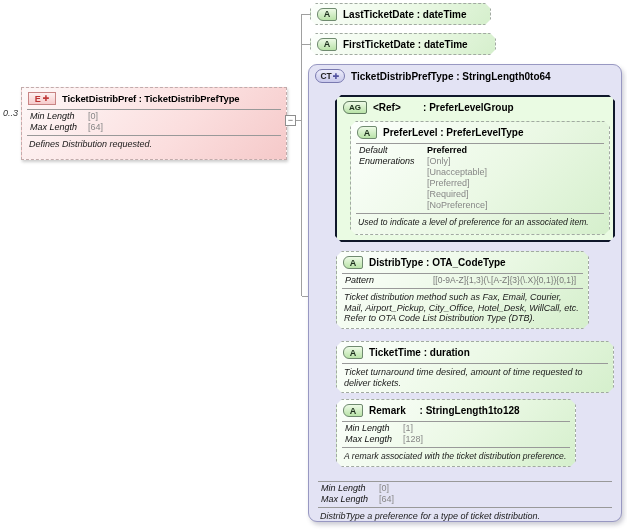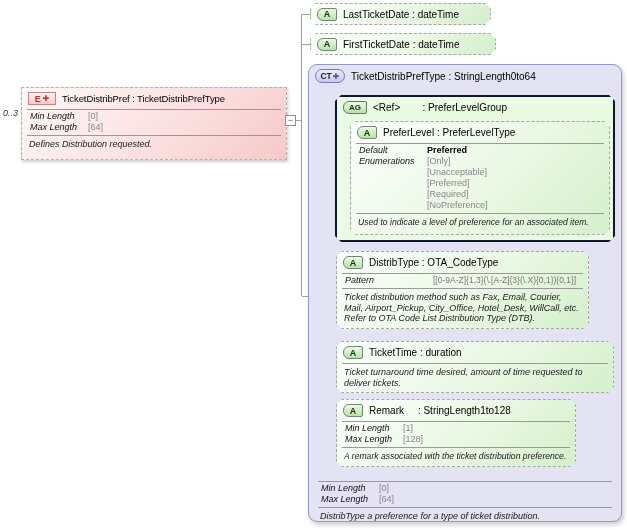--- a/index.html
+++ b/index.html
@@ -27,21 +27,21 @@
   
   .box{position:absolute;box-sizing:border-box;}
   .oct{clip-path:polygon(6px 0,calc(100% - 6px) 0,100% 6px,100% calc(100% - 6px),
        calc(100% - 6px) 100%,6px 100%,0 calc(100% - 6px),0 6px);}
   .shadow{filter:drop-shadow(1.5px 2px 1.5px rgba(110,110,110,0.35));}
   .green{background:linear-gradient(135deg,#fcfffc 0%,#eaf8e4 55%,#d5efcc 100%);
          border:1px dashed #a2aaa2;}
   .pink{background:linear-gradient(135deg,#fef8f8 0%,#fbdede 60%,#f5c9c9 100%);
         border:1px dashed #c2abab;}
   .trow{display:flex;align-items:center;gap:6px;padding:4px 6px 2px;}
-  .btitle{font-size:10px;font-weight:normal;color:#000;white-space:pre;}
+  .btitle{font-size:10px;font-weight:bold;color:#000;white-space:pre;}
   .btitle.small{font-size:9.5px;letter-spacing:-0.1px;}
   .sep{height:1px;background:#999;margin:2px 5px 1px;}
   .kv{display:flex;font-size:9px;line-height:11px;padding-left:8px;}
   .kv .k{width:58px;flex:none;font-style:italic;color:#111;}
   .kv .k.wide{width:68px;}
   .kv .k.narrow{width:44px;}
   .kv .v{color:#878787;}
   .kv .v.bold{color:#000;font-weight:bold;}
   .kv .v.pat{font-size:8.5px;color:#777;white-space:nowrap;margin-left:44px;}
   .desc{font-size:9px;font-style:italic;color:#1a1a1a;padding:2px 7px 0;line-height:10.5px;}

